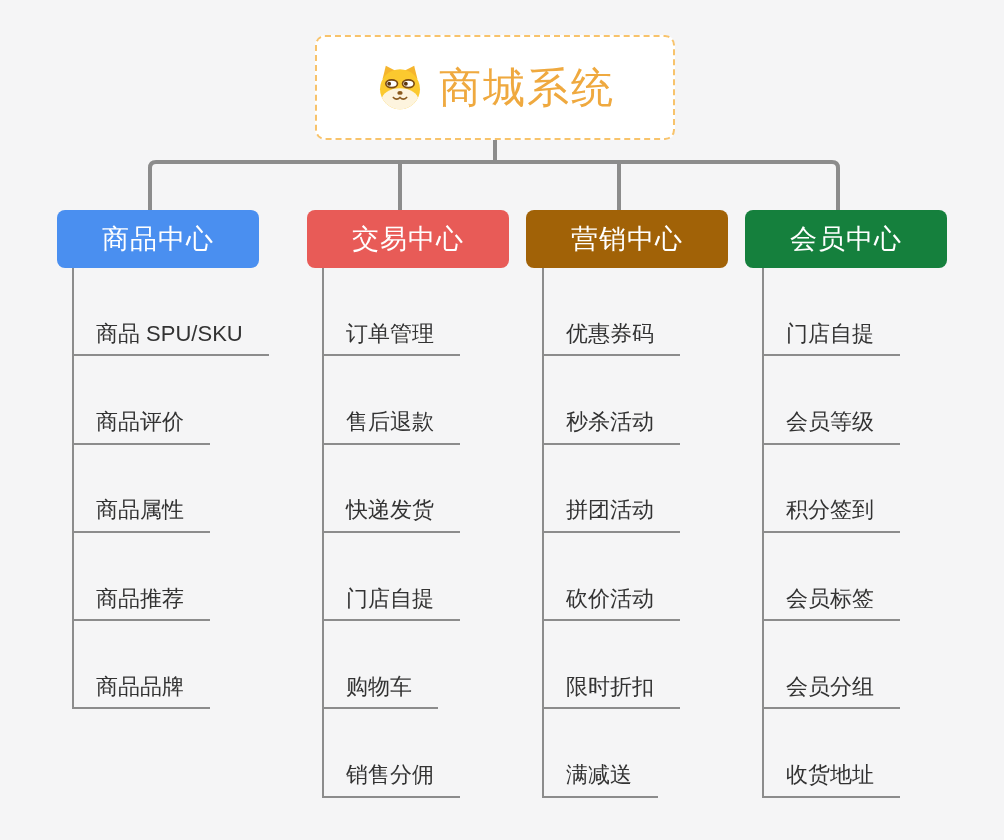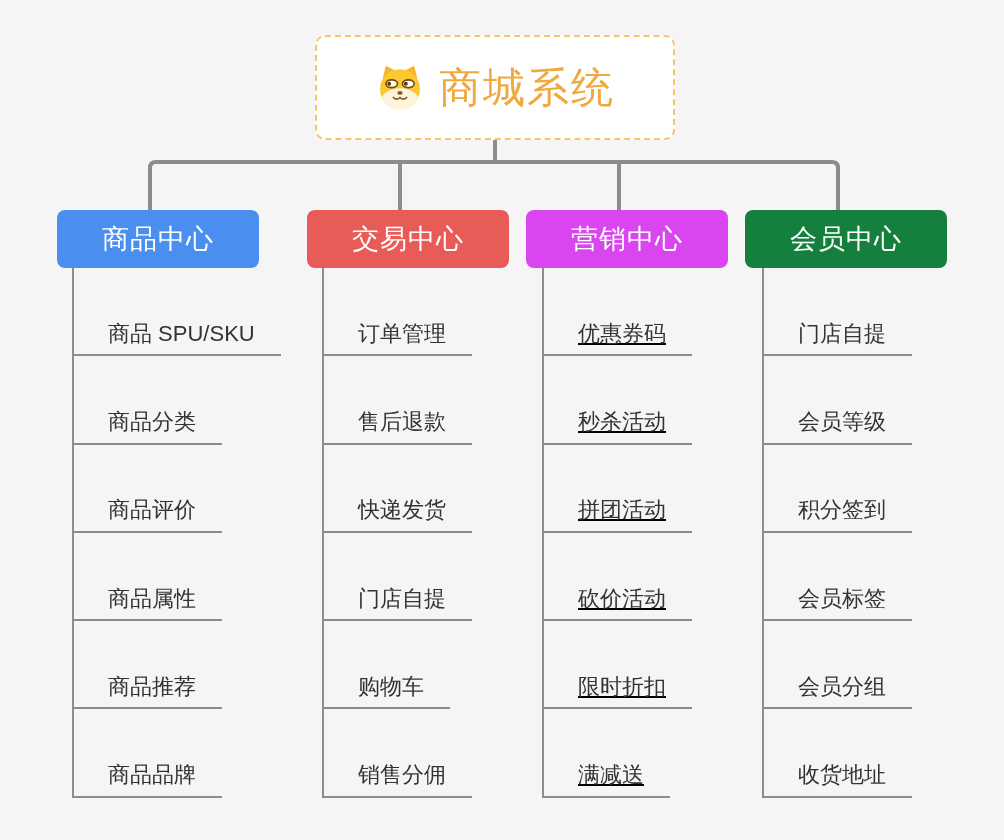--- a/index.html
+++ b/index.html
@@ -40,30 +40,30 @@
   .branch-3 { left:526px; }
   .branch-4 { left:745px; }
 
   
   .column {
     position:absolute; top:268px;
     border-left:2px solid #8C8C8C;
   }
   .col-1 { left:72px; }
   .col-2 { left:322px; }
-  .col-3 { left:542px;text-decoration:underline; }
+  .col-3 { left:542px; }
   .col-4 { left:762px; }
   .slot {
     height:88.3px;
     display:flex; align-items:flex-end;
   }
   .leaf {
     font-size:22px; color:#333333;
     border-bottom:2px solid #8C8C8C;
-    padding:0 26px 7px 34px;
+    padding:0 26px 7px 22px;
     white-space:nowrap;
     line-height:1.25;
   }
 </style>
 </head>
 <body>
 
 <svg class="connectors" width="1004" height="220" viewBox="0 0 1004 220">
   <g fill="none" stroke="#8C8C8C" stroke-width="4">
     <path d="M495 140 L495 164"></path>
@@ -91,29 +91,26 @@
       <circle cx="37" cy="23.5" r="2.3" fill="#5C350C"></circle>
       <ellipse cx="30" cy="34.5" rx="3.2" ry="2.2" fill="#8A5A1E"></ellipse>
       <path d="M22 40 Q26 44 30 40 Q34 44 38 40" stroke="#8A5A1E" stroke-width="2" fill="none" stroke-linecap="round"></path>
     </svg>
   </span>
   <span class="root-title">商城系统</span>
 </div>
 
 <div class="branch-node branch-1" style="background-color: rgb(74, 143, 240);">商品中心</div>
 <div class="branch-node branch-2" style="background-color: rgb(232, 91, 87);">交易中心</div>
-<div class="branch-node branch-3" style="background-color: #d946ef;">营销中心</div>
+<div class="branch-node branch-3" style="background-color: #a16207;">营销中心</div>
 <div class="branch-node branch-4" style="background-color: #15803d;">会员中心</div>
 
 <div class="column col-1">
   <div class="slot">
       <span class="leaf">商品 SPU/SKU</span>
-    </div>
-  <div class="slot">
-      <span class="leaf">商品分类</span>
     </div>
   <div class="slot">
       <span class="leaf">商品评价</span>
     </div>
   <div class="slot">
       <span class="leaf">商品属性</span>
     </div>
   <div class="slot">
       <span class="leaf">商品推荐</span>
     </div>

